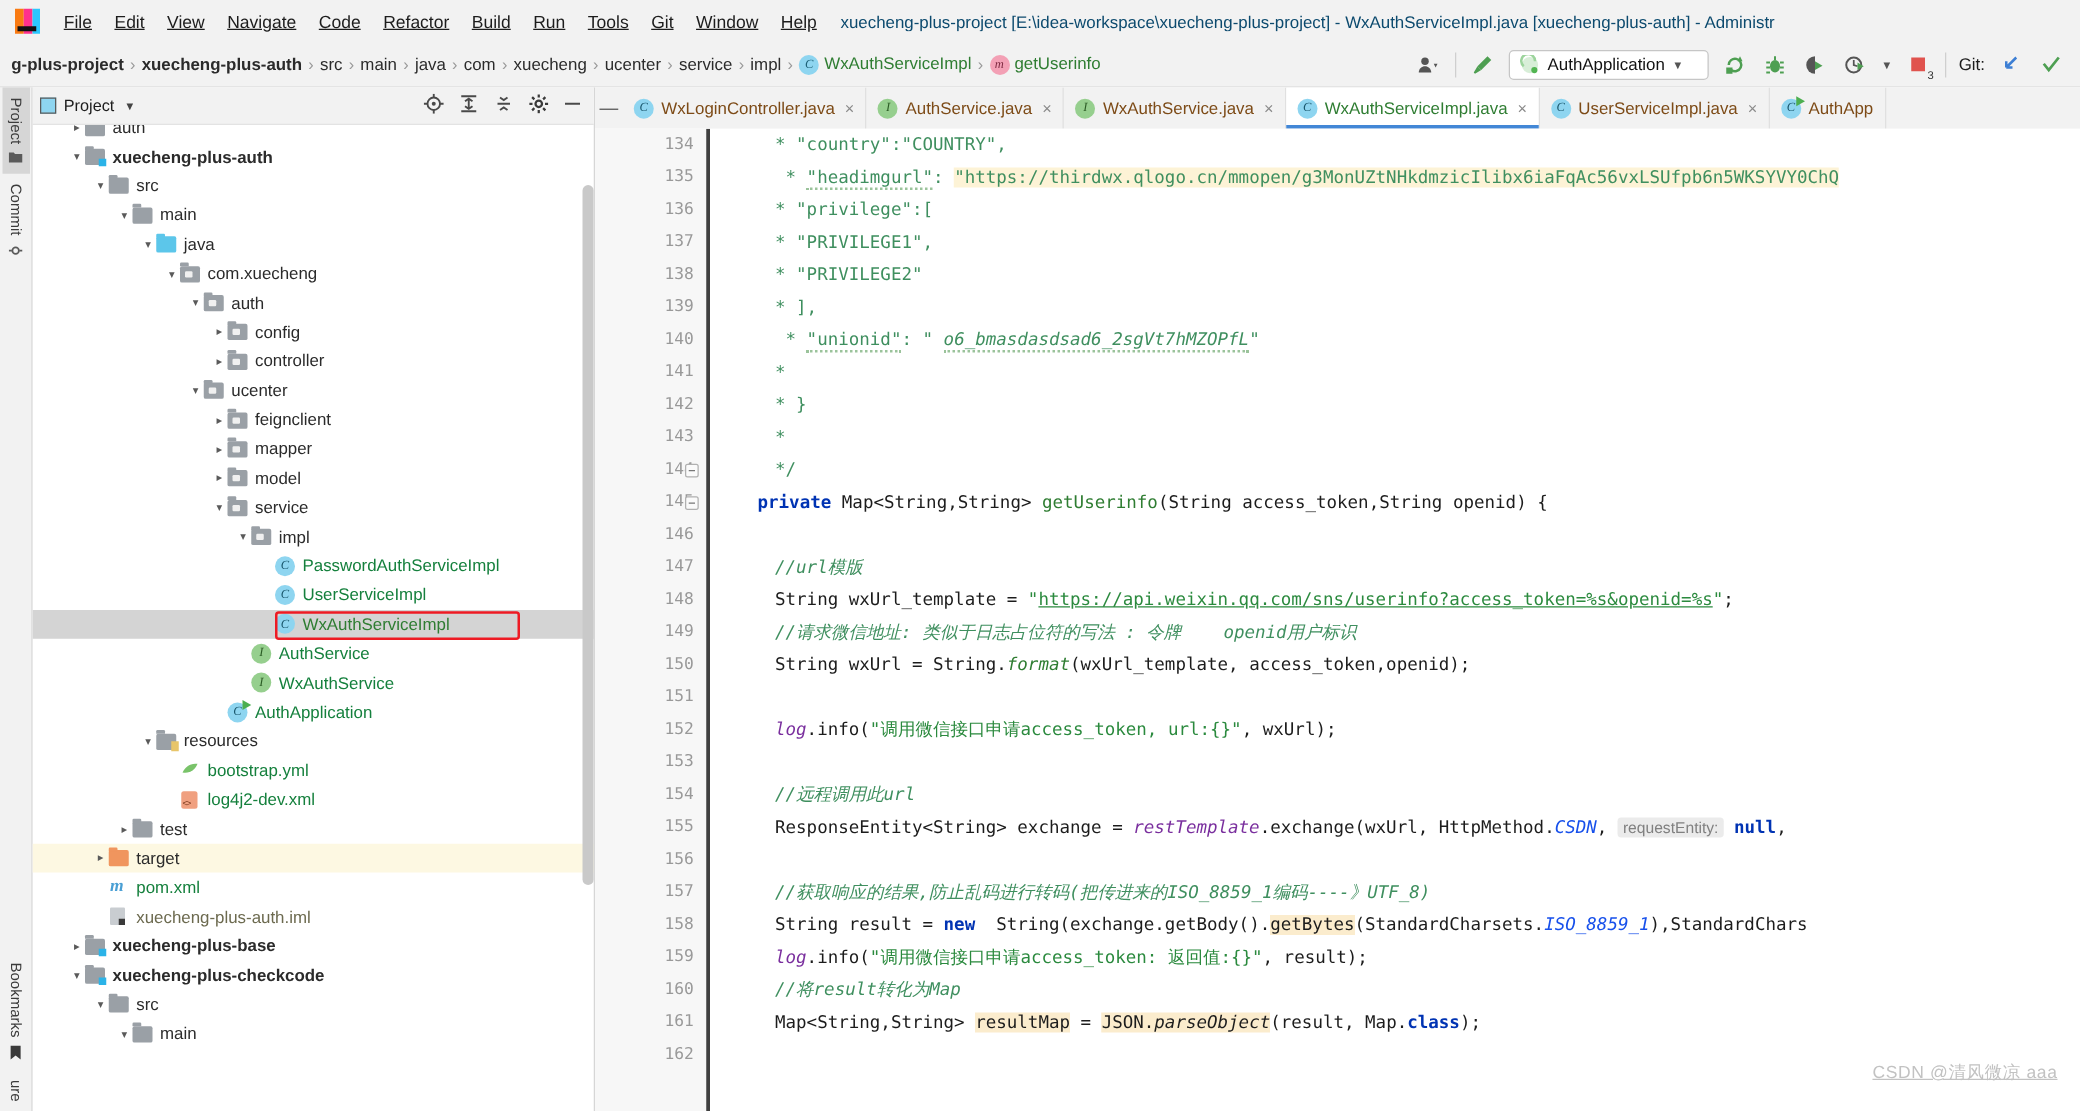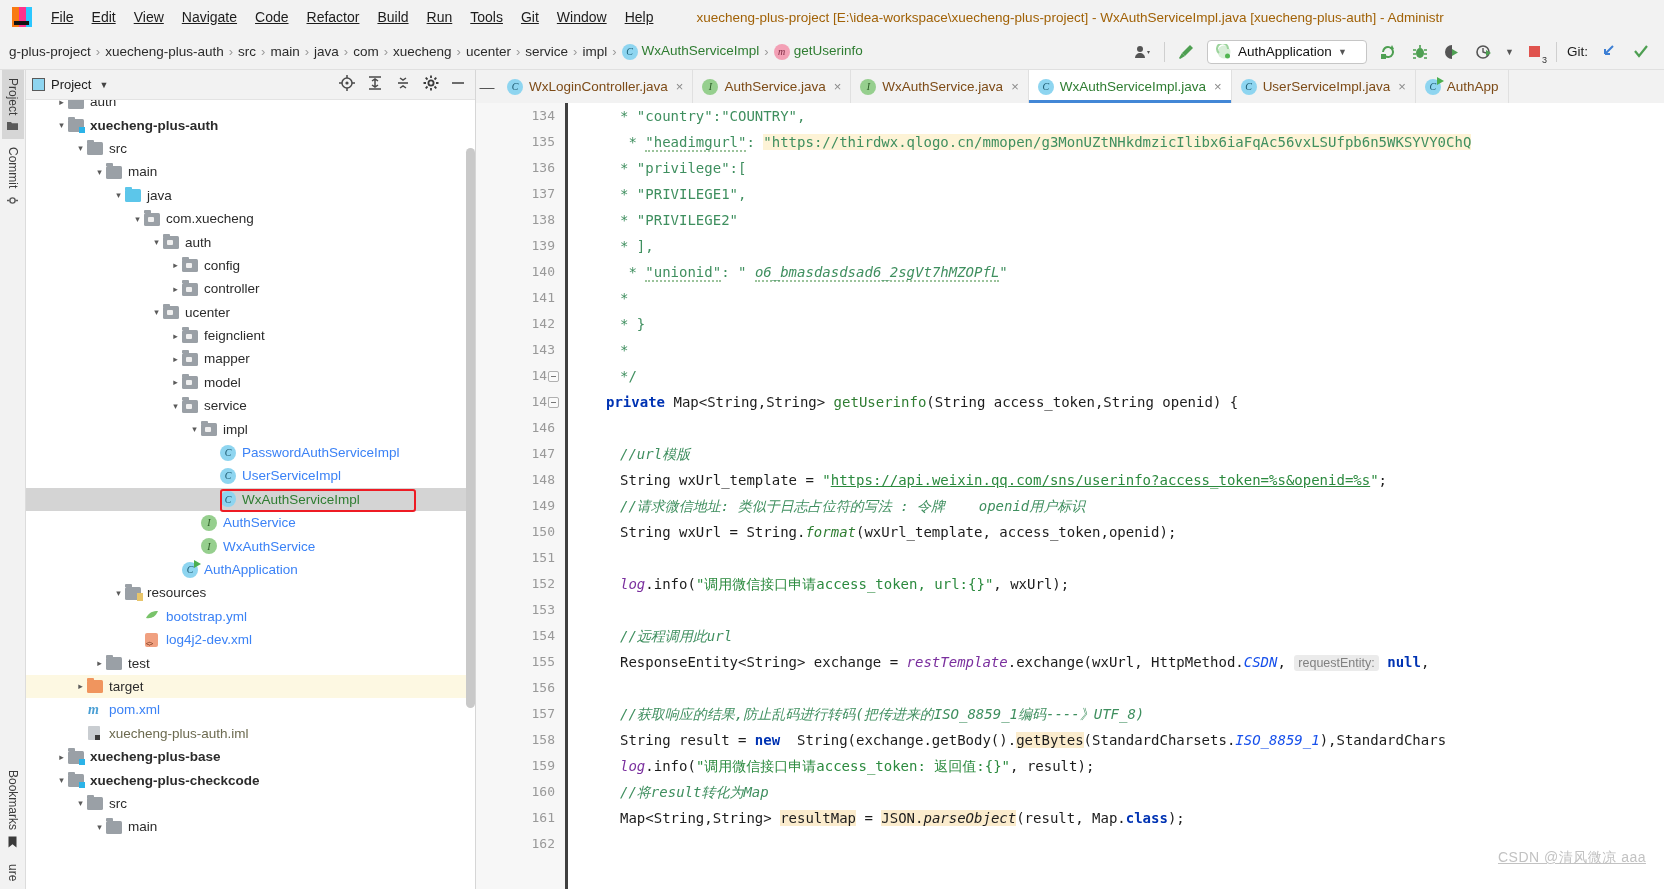--- a/index.html
+++ b/index.html
@@ -14,29 +14,29 @@
   
   .menubar { height:34px; background:#f2f2f2; display:flex; align-items:center;
              padding:0 6px; flex:0 0 34px; position:relative; }
   .logo { width:20px; height:20px; margin:0 10px 0 6px; position:relative; flex:0 0 20px; }
   .logo .l1 { position:absolute; left:0; top:0; width:7px; height:20px; background:#f97a12; }
   .logo .l2 { position:absolute; left:7px; top:0; width:7px; height:20px; background:#ff318c; }
   .logo .l3 { position:absolute; left:14px; top:0; width:6px; height:20px; background:#2bc7ff; }
   .logo .lbar{ position:absolute; left:2px; bottom:2px; width:15px; height:4px; background:#111; }
   .menu-item { padding:3px 9px; font-size:14px; color:#1c1c1c; cursor:default; white-space:nowrap; }
   .menu-item u { text-decoration:underline; }
-  .win-title { margin-left:34px; font-size:13.5px; color:#a16207; white-space:nowrap;
+  .win-title { margin-left:10px; font-size:13.5px; color:#0c4a6e; white-space:nowrap;
                overflow:hidden; flex:1 1 auto; }
 
   
   .navbar { height:36px; background:#f2f2f2; display:flex; align-items:center;
             padding:0 6px; flex:0 0 36px; border-bottom:1px solid #e0e0e0; }
   .crumbs { display:flex; align-items:center; white-space:nowrap; overflow:hidden; }
   .crumb { font-size:13.5px; color:#2b2b2b; padding:0 3px; }
-  .crumb.bold { font-weight:normal; }
+  .crumb.bold { font-weight:bold; }
   .crumb.green { color:#2f7d32; }
   .sep { color:#9a9a9a; padding:0 2px; font-size:13px; }
   .cicon { display:inline-flex; align-items:center; justify-content:center;
            width:16px; height:16px; border-radius:50%; font-size:10px; font-style:italic;
            color:#fff; margin-right:4px; vertical-align:middle; font-family:"Liberation Serif", serif;}
   .cicon.c { background:#8ed5f0; color:#1a5e74; }
   .cicon.m { background:#f3a0b5; color:#7d2840; }
   .tbar-right { margin-left:auto; display:flex; align-items:center; gap:10px; padding-right:6px; }
   .ticon { width:22px; height:22px; display:flex; align-items:center; justify-content:center; }
   .run-config { display:flex; align-items:center; gap:6px; border:1px solid #c6c6c6;
@@ -70,21 +70,21 @@
   .pp-tree { flex:1 1 auto; overflow:hidden; position:relative; padding-top:0px; }
 
   .node { height:23.4px; display:flex; align-items:center; white-space:nowrap; font-size:13.5px;}
   .node.sel   { background:#d4d4d4; }
   .node.hl    { background:#fdf8e2; }
   .arrow { width:13px; text-align:center; font-size:9px; color:#5a5a5a; flex:0 0 13px; }
   .arrow.none { visibility:hidden; }
   .nicon { width:17px; height:16px; margin-right:5px; flex:0 0 17px; position:relative; }
   .nlabel { color:#2b2b2b; }
   .nlabel.bold { font-weight:bold; }
-  .nlabel.brown { color:#3b82f6; }
+  .nlabel.brown { color:#15803d; }
   .nlabel.green { color:#2f7d32; }
   .nlabel.gray  { color:#6c6a4f; }
 
   
   .f-plain, .f-src, .f-mod, .f-pkg, .f-res, .f-tgt { position:absolute; left:0; top:2px;
         width:16px; height:13px; border-radius:1.5px; }
   .f-plain { background:#9aa0a6; }
   .f-plain:before { content:""; position:absolute; left:0; top:-2.5px; width:7px; height:3px;
                     background:#9aa0a6; border-radius:1px 1px 0 0; }
   .f-src { background:#5cc6ea; }

